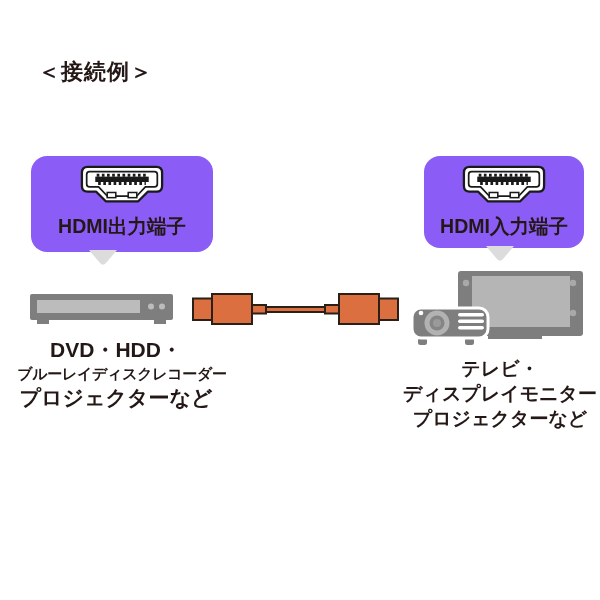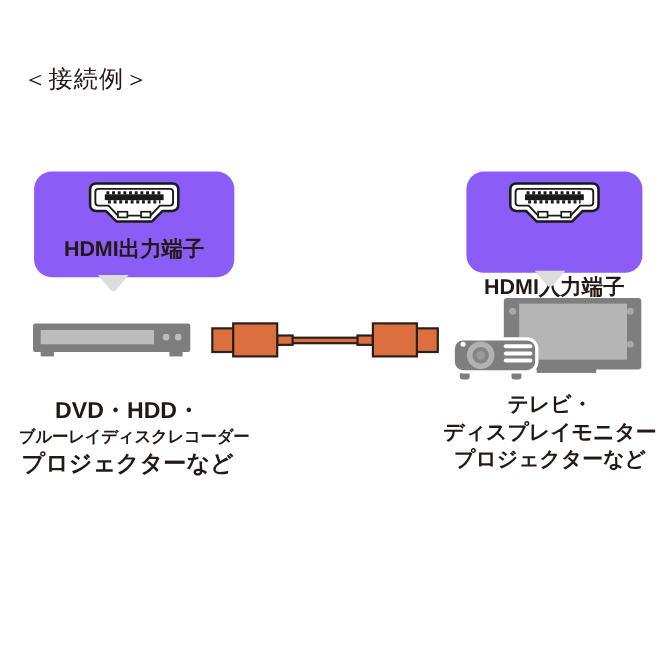--- a/index.html
+++ b/index.html
@@ -2,40 +2,40 @@
 <html><head>
 <meta charset="utf-8">
 <style>
   html,body{margin:0;padding:0;background:#fff;}
   .stage{
     position:relative;width:600px;height:600px;background:#ffffff;overflow:hidden;
     font-family:"Liberation Sans","DejaVu Sans",sans-serif;color:#231815;
   }
   .abs{position:absolute;}
   .page-title{
-    left:21px;top:57px;font-size:22px;font-weight:normal;letter-spacing:1px;
+    left:38px;top:57px;font-size:22px;font-weight:bold;letter-spacing:1px;
   }
   
   .bubble{
     background:#8b5cf6;border-radius:16px;display:flex;flex-direction:column;
     align-items:center;
     text-align:right;
   }
   .bubble-left{left:31px;top:156px;width:182px;height:96px;}
-  .bubble-right{left:424px;top:156px;width:160px;height:92px;gap:34px;}
+  .bubble-right{left:424px;top:156px;width:160px;height:92px;}
   .bubble .hdmi-icon{margin-top:9px;}
   .bubble .bubble-label{margin-top:6px;font-size:19.5px;font-weight:bold;}
   .tail{position:absolute;}
   .tail-left{left:88px;top:250px;}
   .tail-right{left:485px;top:246px;}
   
   .caption{
     text-align:center;font-weight:bold;line-height:26px;
   }
-  .caption-left{left:0px;top:337px;width:232px;margin-top:24px;}
+  .caption-left{left:0px;top:337px;width:232px;}
   .caption-right{left:392px;top:356px;width:216px;}
   .cap-lg{font-size:21px;line-height:25px;}
   .cap-sm{font-size:15px;line-height:23px;letter-spacing:-0.3px;padding-left:12px;}
   .cap-md{font-size:19px;line-height:25px;}
   svg{display:block;}
 </style>
 </head>
 <body>
 
 <div class="stage">

